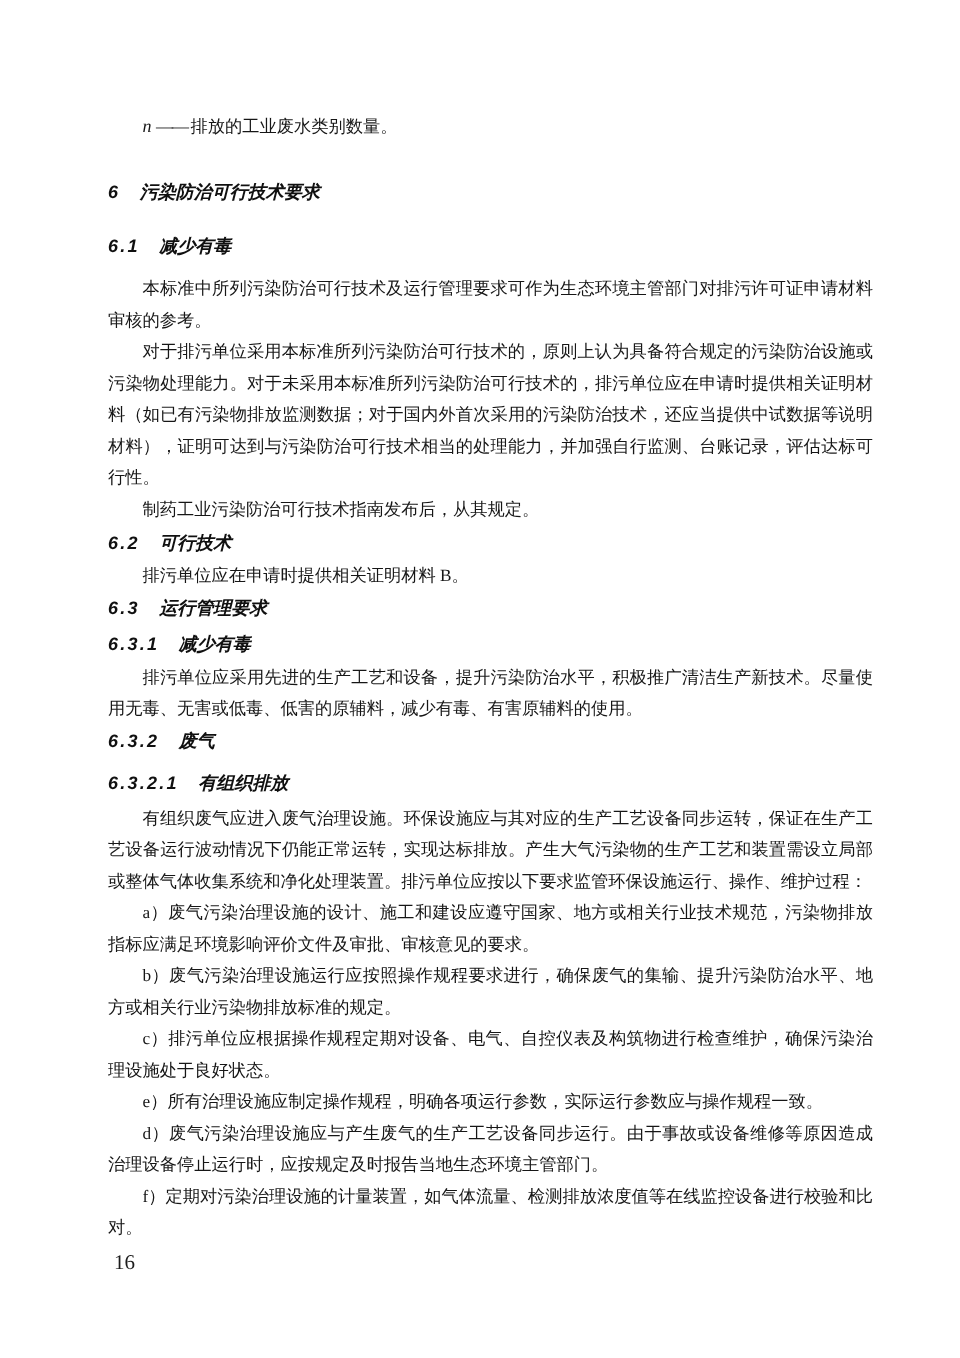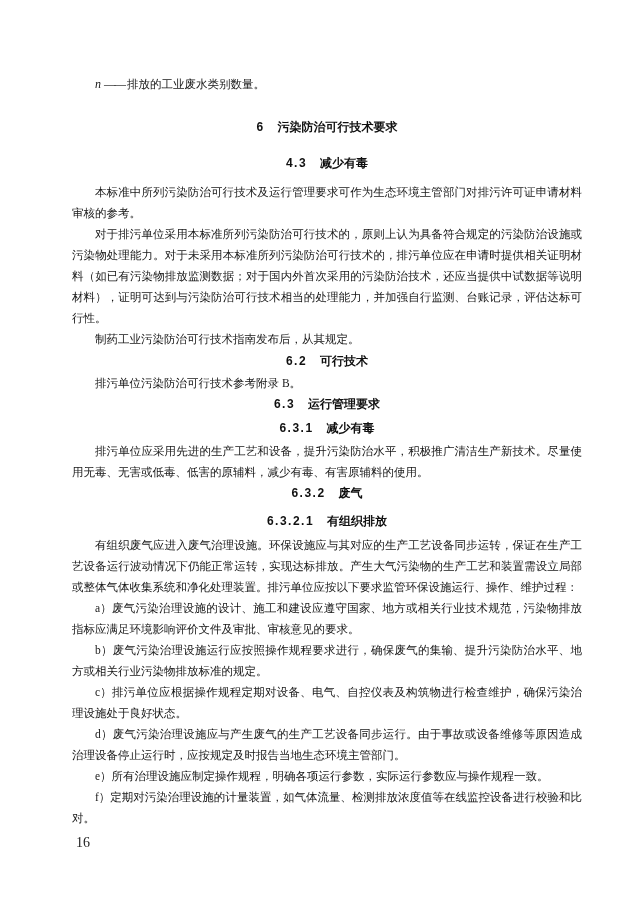--- a/index.html
+++ b/index.html
@@ -36,22 +36,23 @@
   .var-dash {
     letter-spacing: -1px;
     margin-right: 2px;
   }
   .hd {
     margin: 0;
     font-family: "Liberation Sans", "DejaVu Sans", sans-serif;
     font-weight: bold;
     font-size: 12px;
     line-height: 21px;
-    text-align: center;
+    text-align: left;
     color: #101010;
+    font-style: italic;
   }
   .hnum { margin-right: 13px; letter-spacing: 1.5px; }
   .hd-6       { margin-top: 22px; margin-bottom: 15px; }
   .hd-6-1     { margin-bottom: 8px; }
   .hd-6-2     { margin-top: 1px; margin-bottom: 1px; }
   .hd-6-3     { margin-bottom: 3px; }
   .hd-6-3-1   { margin-bottom: 2px; }
   .hd-6-3-2   { margin-bottom: 7px; }
   .hd-6-3-2-1 { margin-bottom: 3px; }
   .page-number {
@@ -67,45 +68,45 @@
 </head>
 <body>
 
 <div class="page">
   <div class="content">
 
     <p class="var-note"><span class="var-sym">n</span><span class="var-dash">——</span><span>排放的工业废水类别数量。</span></p>
 
     <h2 class="hd hd-6"><span class="hnum">6</span><span>污染防治可行技术要求</span></h2>
 
-    <h3 class="hd hd-6-1"><span class="hnum">4.3</span><span>减少有毒</span></h3>
+    <h3 class="hd hd-6-1"><span class="hnum">6.1</span><span>减少有毒</span></h3>
 
     <p>本标准中所列污染防治可行技术及运行管理要求可作为生态环境主管部门对排污许可证申请材料审核的参考。</p>
     <p>对于排污单位采用本标准所列污染防治可行技术的，原则上认为具备符合规定的污染防治设施或污染物处理能力。对于未采用本标准所列污染防治可行技术的，排污单位应在申请时提供相关证明材料（如已有污染物排放监测数据；对于国内外首次采用的污染防治技术，还应当提供中试数据等说明材料），证明可达到与污染防治可行技术相当的处理能力，并加强自行监测、台账记录，评估达标可行性。</p>
     <p>制药工业污染防治可行技术指南发布后，从其规定。</p>
 
     <h3 class="hd hd-6-2"><span class="hnum">6.2</span><span>可行技术</span></h3>
 
-    <p>排污单位污染防治可行技术参考附录 B。</p>
+    <p>排污单位应在申请时提供相关证明材料 B。</p>
 
     <h3 class="hd hd-6-3"><span class="hnum">6.3</span><span>运行管理要求</span></h3>
 
     <h4 class="hd hd-6-3-1"><span class="hnum">6.3.1</span><span>减少有毒</span></h4>
 
     <p>排污单位应采用先进的生产工艺和设备，提升污染防治水平，积极推广清洁生产新技术。尽量使用无毒、无害或低毒、低害的原辅料，减少有毒、有害原辅料的使用。</p>
 
     <h4 class="hd hd-6-3-2"><span class="hnum">6.3.2</span><span>废气</span></h4>
 
     <h5 class="hd hd-6-3-2-1"><span class="hnum">6.3.2.1</span><span>有组织排放</span></h5>
 
     <p>有组织废气应进入废气治理设施。环保设施应与其对应的生产工艺设备同步运转，保证在生产工艺设备运行波动情况下仍能正常运转，实现达标排放。产生大气污染物的生产工艺和装置需设立局部或整体气体收集系统和净化处理装置。排污单位应按以下要求监管环保设施运行、操作、维护过程：</p>
 
     <p>a）废气污染治理设施的设计、施工和建设应遵守国家、地方或相关行业技术规范，污染物排放指标应满足环境影响评价文件及审批、审核意见的要求。</p>
     <p>b）废气污染治理设施运行应按照操作规程要求进行，确保废气的集输、提升污染防治水平、地方或相关行业污染物排放标准的规定。</p>
     <p>c）排污单位应根据操作规程定期对设备、电气、自控仪表及构筑物进行检查维护，确保污染治理设施处于良好状态。</p>
+    <p>e）所有治理设施应制定操作规程，明确各项运行参数，实际运行参数应与操作规程一致。</p>
     <p>d）废气污染治理设施应与产生废气的生产工艺设备同步运行。由于事故或设备维修等原因造成治理设备停止运行时，应按规定及时报告当地生态环境主管部门。</p>
-    <p>e）所有治理设施应制定操作规程，明确各项运行参数，实际运行参数应与操作规程一致。</p>
     <p>f）定期对污染治理设施的计量装置，如气体流量、检测排放浓度值等在线监控设备进行校验和比对。</p>
 
   </div>
 
   <div class="page-number">16</div>
 </div>
 
 </body></html>

